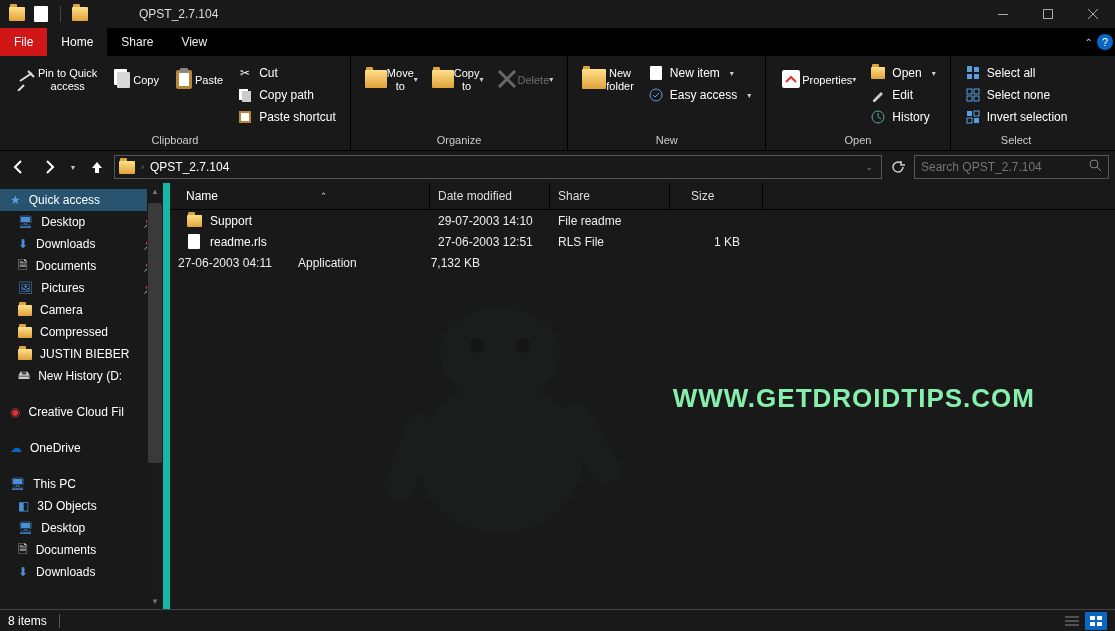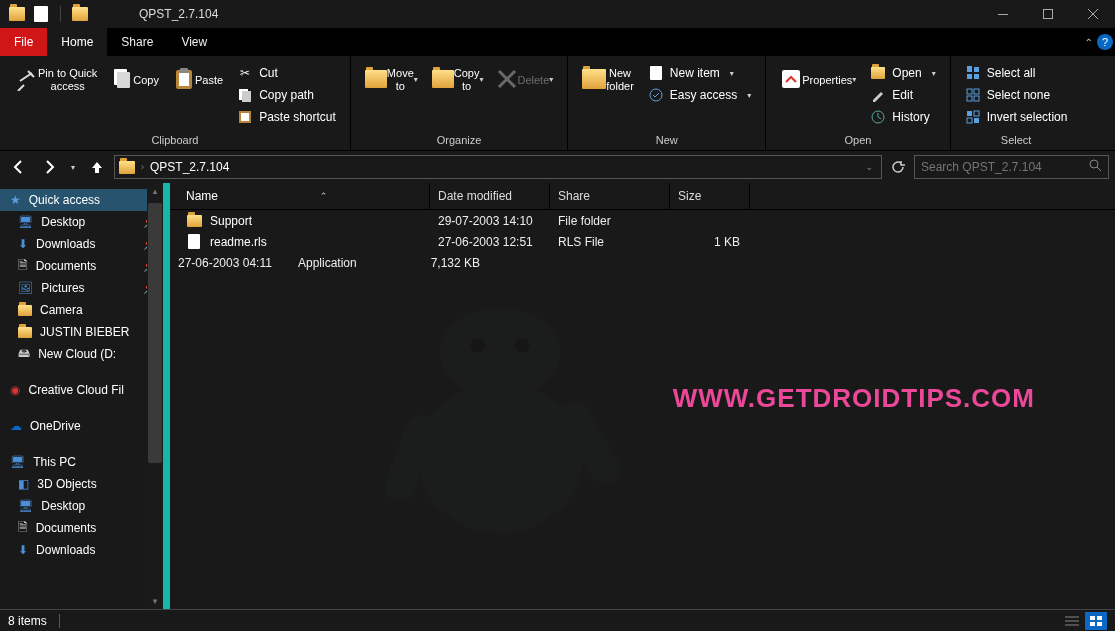--- a/index.html
+++ b/index.html
@@ -49,30 +49,30 @@
 .side-item.cat { padding-left:10px;}
 .side-item .pin { margin-left:auto; margin-right:6px; color:#888; font-size:11px;}
 .side-item span.t { font-size:12px; color:#fff; white-space:nowrap; overflow:hidden; text-overflow:ellipsis;}
 .side-sep { height:14px;}
 .content { flex:1; display:flex; flex-direction:column; position:relative; border-left:7px solid #14b8a6;}
 .columns { display:flex; height:27px; border-bottom:1px solid #000; align-items:center;}
 .col { padding-left:8px; font-size:12px; color:#ddd; border-right:1px solid #000; height:100%; display:flex; align-items:center; cursor:pointer;}
 .col.name { width:260px; padding-left:16px;}
 .col.date { width:120px;}
 .col.type { width:120px;}
-.col.size { width:80px;}
+.col.size { width:80px;margin-left:13px;}
 .sort-ind { margin:0 auto; font-size:9px; color:#ccc;}
 .row { display:flex; height:21px; align-items:center;}
 .cell { font-size:12px; color:#eee; padding-left:8px;}
 .cell.name { width:260px; display:flex; align-items:center; gap:8px; padding-left:16px;}
 .cell.date { width:120px;}
 .cell.type { width:120px;}
 .cell.size { width:80px; text-align:right; padding-right:10px;}
 .file-icon { width:16px; height:16px; display:flex; align-items:center; justify-content:center;}
-.watermark { position:absolute; right:80px; top:200px; font-size:26px; font-weight:700; color:#ec4899; letter-spacing:1px; pointer-events:none;}
+.watermark { position:absolute; right:80px; top:200px; font-size:26px; font-weight:700; color:#86efac; letter-spacing:1px; pointer-events:none;}
 .robot { position:absolute; left:180px; top:80px; width:300px; height:300px; opacity:0.08; pointer-events:none;}
 .statusbar { position:absolute; bottom:0; left:0; right:0; height:22px; background:#191919; border-top:1px solid #444; display:flex; align-items:center; padding:0 8px; gap:12px;}
 .statusbar .right { margin-left:auto; display:flex; gap:2px;}
 .view-toggle { width:22px; height:18px; display:flex; align-items:center; justify-content:center; cursor:pointer;}
 .view-toggle.active { background:#0a68c4;}
 .svg-i { display:block;}
 .scrollbar { position:absolute; right:0; top:0; bottom:0; width:16px; background:#1a1a1a;}
 .scrollbar .thumb { position:absolute; top:20px; width:14px; left:1px; height:70px; background:#3a3a3a; border-radius:2px;}
 .scrollbar .arr { position:absolute; left:0; width:16px; height:16px; display:flex; align-items:center; justify-content:center; color:#777; font-size:9px; cursor:pointer;}
 .scrollbar .arr.up { top:0;}
@@ -408,25 +408,29 @@
       <span style="color:#4a90d9;">🖼</span>
       <span class="t">Pictures</span>
       <span class="pin">📌</span>
     </div>
     <div class="side-item">
       <div class="folder-ico" style="width:14px;height:11px;"></div>
       <span class="t">Camera</span>
     </div>
     <div class="side-item">
       <div class="folder-ico" style="width:14px;height:11px;"></div>
+      <span class="t">Compressed</span>
+    </div>
+    <div class="side-item">
+      <div class="folder-ico" style="width:14px;height:11px;"></div>
       <span class="t">JUSTIN BIEBER</span>
     </div>
     <div class="side-item">
       <span style="color:#ccc;">🖴</span>
-      <span class="t">New Cloud (D:</span>
+      <span class="t">New History (D:</span>
     </div>
     <div class="side-sep"></div>
     <div class="side-item cat">
       <span style="color:#d33;">◉</span>
       <span class="t">Creative Cloud Fil</span>
     </div>
     <div class="side-sep"></div>
     <div class="side-item cat">
       <span style="color:#0a68c4;">☁</span>
       <span class="t">OneDrive</span>
@@ -472,21 +476,21 @@
 
     <div id="rows">
         <div class="row">
           <div class="cell name">
             <div class="file-icon">
               <div class="folder-ico" style="width:15px;height:12px;"></div>
             </div>
             <span>Support</span>
           </div>
           <div class="cell date">29-07-2003 14:10</div>
-          <div class="cell type">File folder</div>
+          <div class="cell type">File readme</div>
           <div class="cell size"></div>
         </div>
         <div class="row">
           <div class="cell name">
             <div class="file-icon">
               <div class="doc-ico" style="width:12px;height:15px;"></div>
             </div>
             <span>readme.rls</span>
           </div>
           <div class="cell date">27-06-2003 12:51</div>

